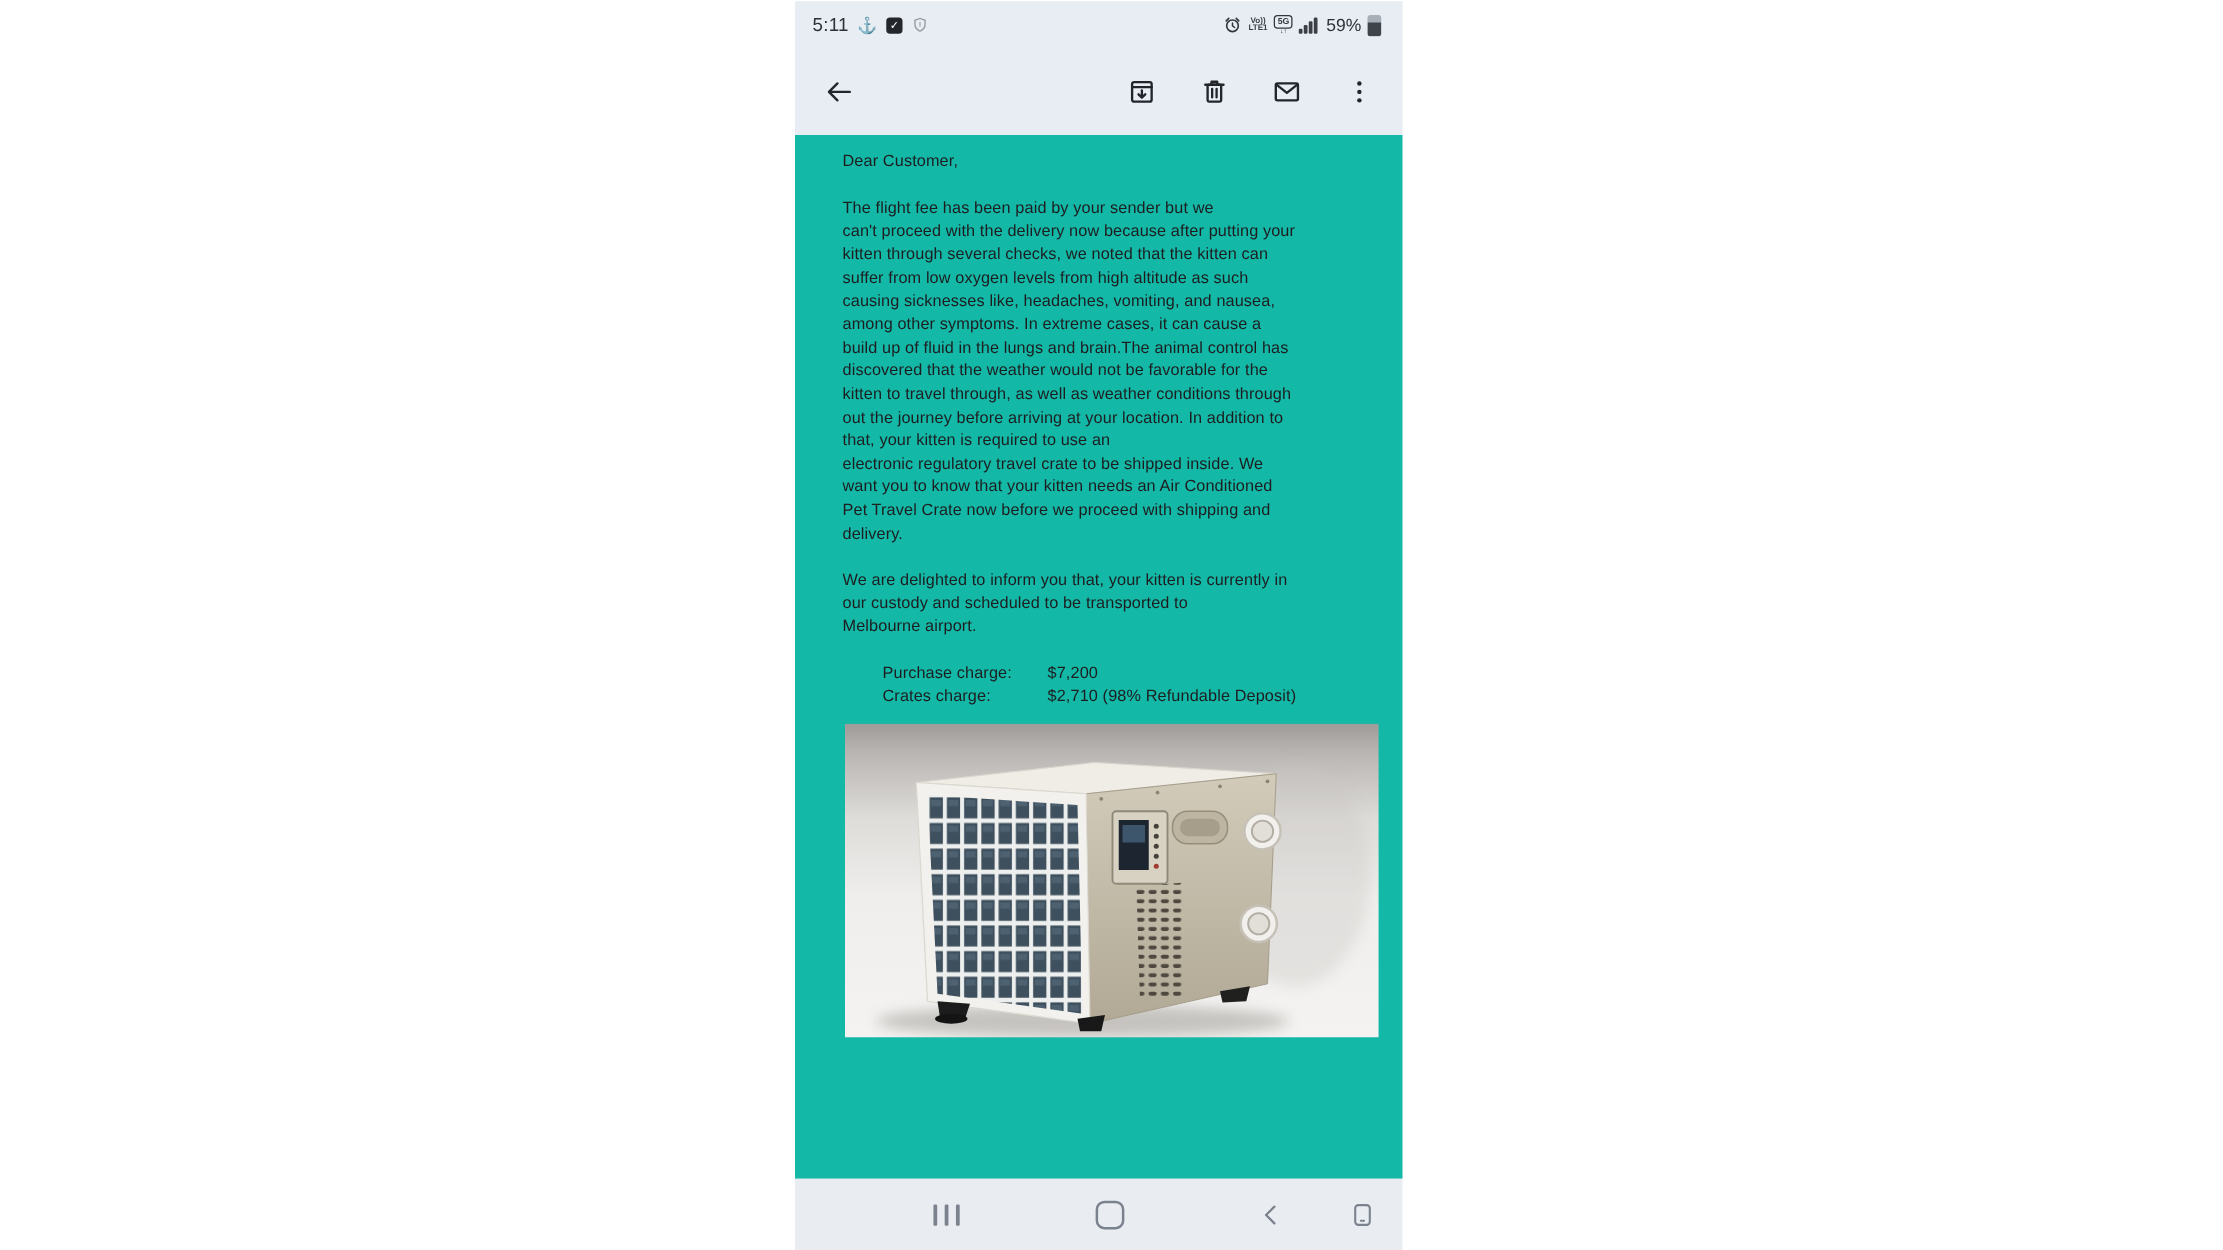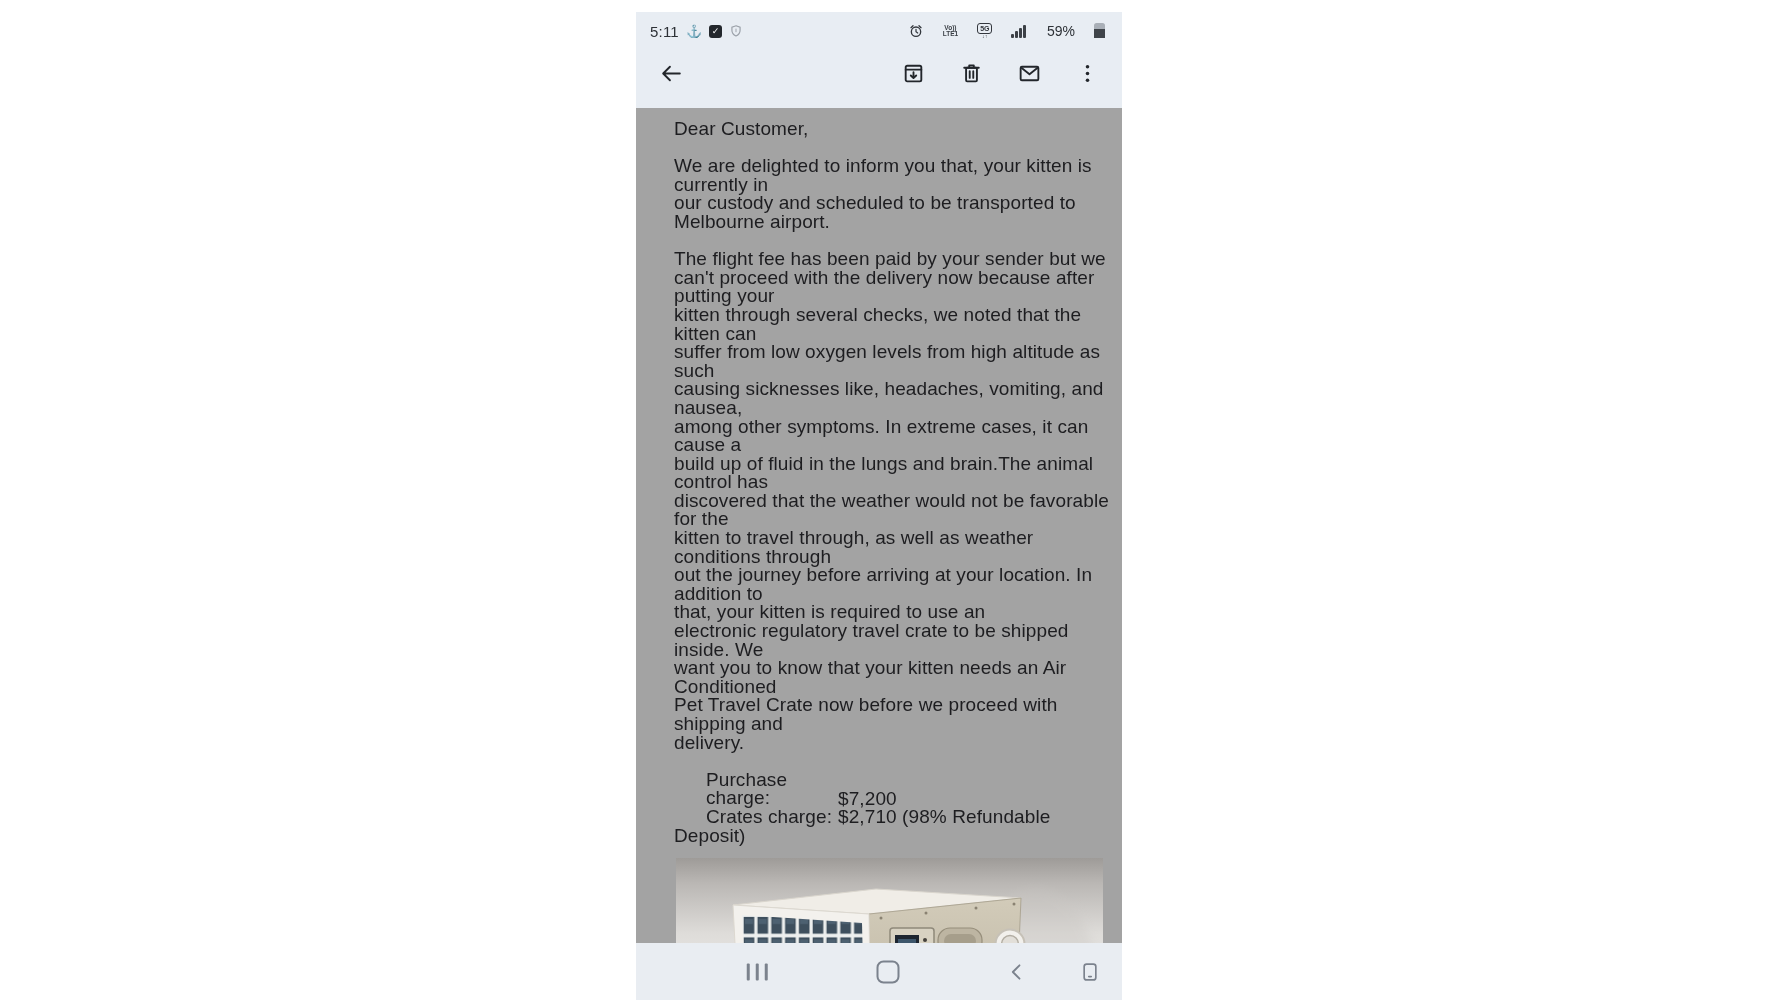--- a/index.html
+++ b/index.html
@@ -3,28 +3,28 @@
 <meta charset="utf-8">
 <style>
   * { margin:0; padding:0; box-sizing:border-box; }
   html,body { background:#ffffff; }
   body { width:1778px; height:1000px; position:relative; overflow:hidden;
          font-family:"Liberation Sans", sans-serif; color:#1d1d20; }
 
   .phone { position:absolute; left:636px; top:0; width:486px; height:1000px; background:#ffffff; }
 
   
-  .status-bar { position:absolute; left:0; top:12px; width:100%; height:38px;
+  .status-bar { position:absolute; left:0; top:1px; width:100%; height:38px;
     background:#e8edf3; display:flex; align-items:center; padding:0 17px 0 14px; }
   .sb-left { display:flex; align-items:center; gap:7px; }
   .sb-time { font-size:15px; color:#2d3136; letter-spacing:.2px; }
   .sb-anchor { font-size:13px; color:#23272c; line-height:1; }
   .sb-check { width:13px; height:13px; background:#23272c; border-radius:3px;
     color:#fff; font-size:9px; display:flex; align-items:center; justify-content:center; }
-  .sb-right { margin-left:auto; display:flex; align-items:center; gap:19px;justify-content:center; }
+  .sb-right { margin-left:auto; display:flex; align-items:center; gap:5px;justify-content:center; }
   .volte { display:flex; flex-direction:column; align-items:center; line-height:6.5px; }
   .volte span { font-size:6.5px; font-weight:bold; color:#3a3f45; }
   .badge5g { display:flex; flex-direction:column; align-items:center; }
   .badge5g .box { border:1.5px solid #33373d; border-radius:3px; padding:0 2px;
     font-size:7px; font-weight:bold; color:#33373d; line-height:9px; }
   .badge5g .arrows { font-size:5.5px; color:#33373d; line-height:5px; }
   .sigbars { display:flex; align-items:flex-end; gap:1.5px; height:13px; }
   .sigbars i { display:block; width:2.5px; background:#3c4046; border-radius:1px; }
   .sb-batt-pct { font-size:14px; color:#2d3136; margin-left:2px; }
   .battery { width:11px; height:17px; border-radius:2.5px; background:#a9afb7;
@@ -38,21 +38,21 @@
   .toolbar { position:absolute; left:0; top:38px; width:100%; height:70px;
     background:#e8edf3; display:flex; align-items:center; padding:0 18px; }
   .tb-btn { width:34px; height:34px; display:flex; align-items:center; justify-content:center;
     background:none; border:none; cursor:pointer; color:#22262b; }
   .tb-right { margin-left:auto; display:flex; align-items:center; gap:24px; }
   .tb-btn svg { width:25px; height:25px; stroke:#22262b; fill:none;
     stroke-width:1.8; stroke-linecap:round; stroke-linejoin:round; }
 
   
   .email-body { position:absolute; left:0; top:108px; width:100%; bottom:57px;
-    background:#a3a3a3; padding:12px 4px 0 38px; font-size:19px; line-height:18.6px;
+    background:#14b8a6; padding:12px 4px 0 38px; font-size:13px; line-height:18.6px;
     letter-spacing:.1px; color:#1d1d20; }
   .para { white-space:pre-line; margin-top:18.6px; }
   .greeting { margin-top:0; }
   .crate-block { margin-top:18.6px; }
   .crate-heading { text-decoration:none; }
   .crate-heading .u { text-decoration:underline; }
   .crate-heading .b { font-weight:bold; text-decoration:underline; }
   .charge-line { display:block; }
   .charge-label { display:inline-block; width:132px;margin-left:32px; }
 
@@ -150,38 +150,38 @@
           <circle cx="12" cy="5.5" r="1.7" fill="#22262b" stroke="none"></circle>
           <circle cx="12" cy="12" r="1.7" fill="#22262b" stroke="none"></circle>
           <circle cx="12" cy="18.5" r="1.7" fill="#22262b" stroke="none"></circle>
         </svg>
       </button>
     </div>
   </div>
 
   <div class="email-body">
     <p class="para greeting">Dear Customer,</p>
-    <p class="para">We are delighted to inform you that, your kitten is currently in
-our custody and scheduled to be transported to
-Melbourne airport.</p>
     <p class="para">The flight fee has been paid by your sender but we
 can't proceed with the delivery now because after putting your
 kitten through several checks, we noted that the kitten can
 suffer from low oxygen levels from high altitude as such
 causing sicknesses like, headaches, vomiting, and nausea,
 among other symptoms. In extreme cases, it can cause a
 build up of fluid in the lungs and brain.The animal control has
 discovered that the weather would not be favorable for the
 kitten to travel through, as well as weather conditions through
 out the journey before arriving at your location. In addition to
 that, your kitten is required to use an
 electronic regulatory travel crate to be shipped inside. We
 want you to know that your kitten needs an Air Conditioned
 Pet Travel Crate now before we proceed with shipping and
 delivery.</p>
+    <p class="para">We are delighted to inform you that, your kitten is currently in
+our custody and scheduled to be transported to
+Melbourne airport.</p>
 
     <div class="crate-block">
       <span class="charge-line">
         <span class="charge-label">Purchase charge:</span><span>$7,200</span>
       </span>
       <span class="charge-line">
         <span class="charge-label">Crates charge:</span><span>$2,710 (98% Refundable Deposit)</span>
       </span>
     </div>
 

